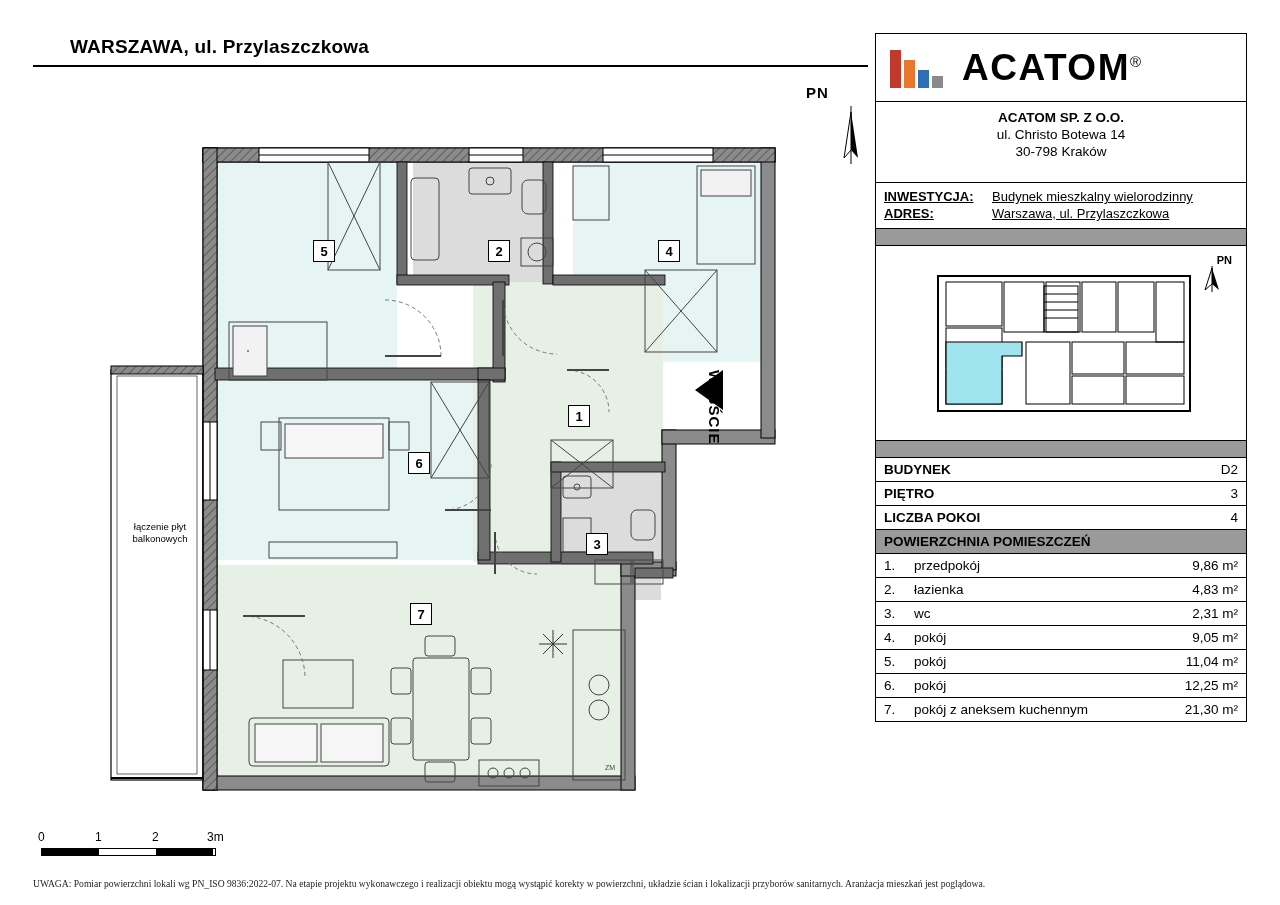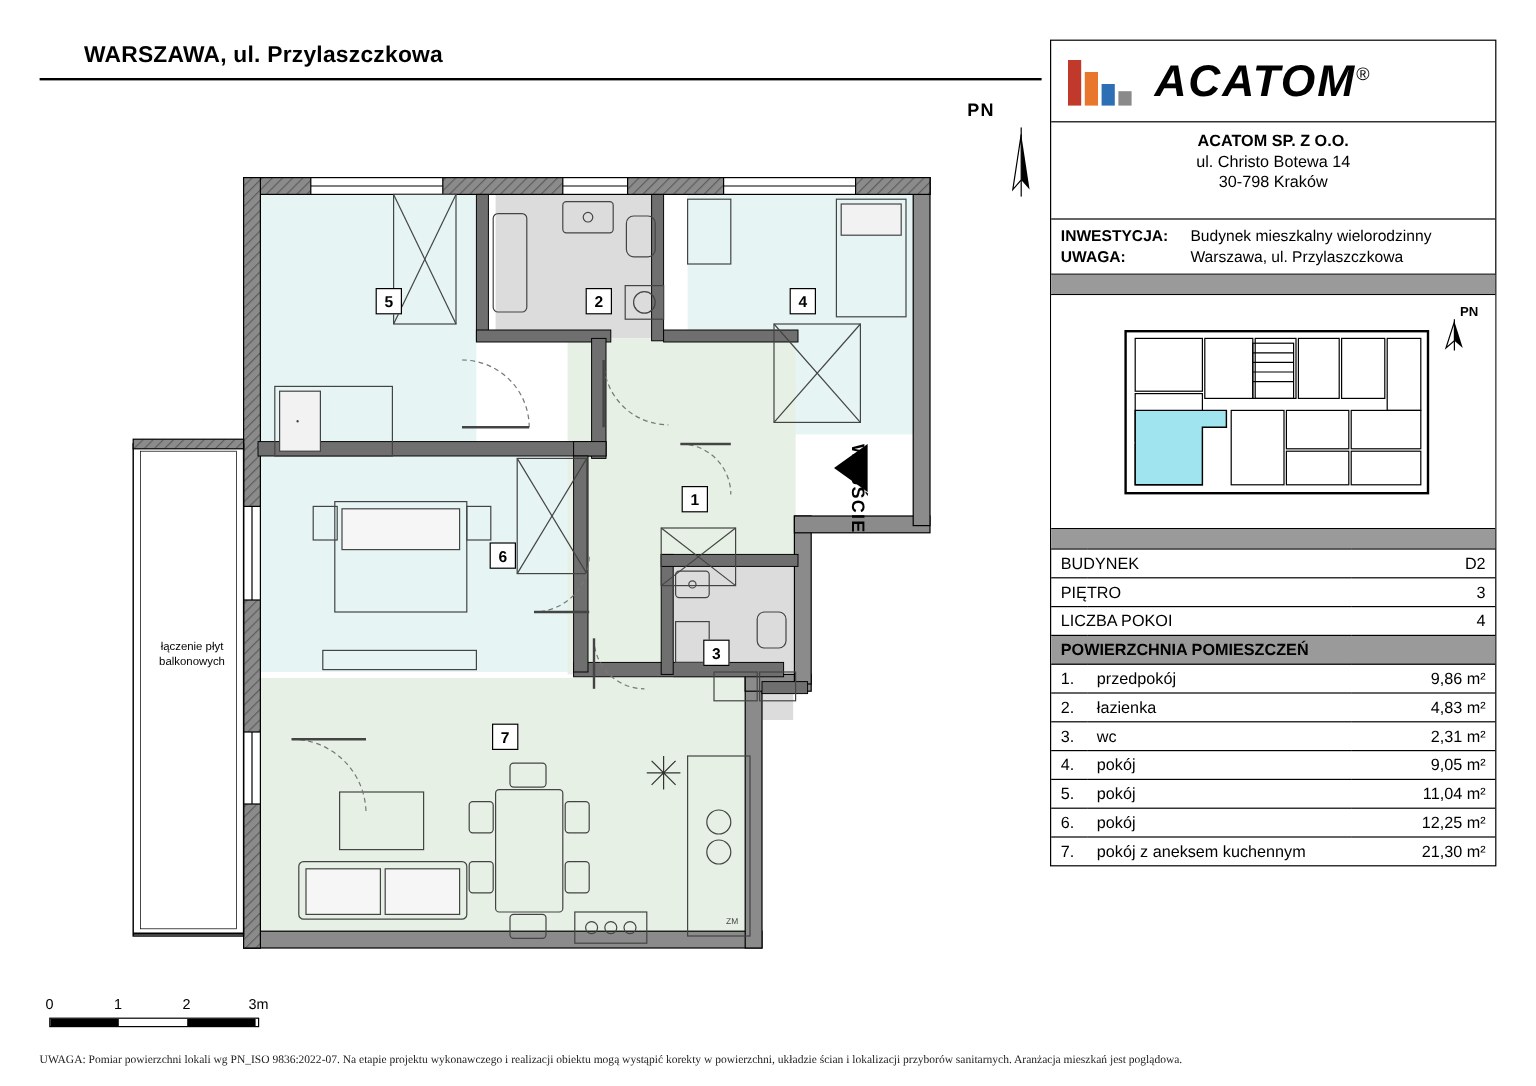--- a/index.html
+++ b/index.html
@@ -59,43 +59,43 @@
     font-size:9.6px; color:#222;font-family:Liberation Serif, serif;
   }
 
   
   .panel { position:absolute; left:875px; top:33px; width:372px; }
   .panel-box { border:1.6px solid #000; }
 
   .logo-row { height:68px; border-bottom:1.6px solid #000; display:flex; align-items:center; padding-left:14px; }
   .logo-mark { width:58px; height:40px; position:relative; margin-right:14px; }
   .logo-mark i { position:absolute; bottom:0; display:block; }
-  .logo-text { font-size:37px; font-weight:bold; letter-spacing:1.5px; line-height:1; position:relative;font-style:italic;}
+  .logo-text { font-size:37px; font-weight:bold; letter-spacing:1.5px; line-height:1; position:relative;}
   .logo-text sup { font-size:15px; vertical-align:super; font-weight:normal; }
 
   .company { text-align:center; padding:7px 0 22px; line-height:17px; font-size:13.5px; border-bottom:1.6px solid #000;}
   .company .b { font-weight:bold; }
 
   .inv { padding:5px 8px 6px 8px; font-size:13px; border-bottom:1.6px solid #000; }
-  .inv table { width:100%; border-collapse:collapse; }
+  .inv table { width:100%; border-collapse:collapse;text-decoration:underline; }
   .inv td { vertical-align:top; padding:1px 0; }
   .inv td.k { font-weight:bold; white-space:nowrap; width:108px; }
 
   .greybar { height:17px; background:#9a9a9a; border-bottom:1.6px solid #000; }
 
   .keyplan { height:195px; position:relative; border-bottom:1.6px solid #000; background:#fff; }
   .keyplan svg { position:absolute; left:0; top:0; }
   .keyplan .pn2 { position:absolute; right:14px; top:8px; font-size:11px; font-weight:bold; }
 
   .greybar2 { height:16px; background:#9a9a9a; }
 
   .table2 { width:100%; border-collapse:collapse; font-size:13.5px; }
   .table2 td { border-top:1px solid #000; padding:4px 8px; }
   .table2 td.val { text-align:right; width:120px; }
-  .table2 td.lbl { font-weight:normal; }
+  .table2 td.lbl { font-weight:bold; }
   .sec-head td { background:#9a9a9a; font-weight:bold; }
   .table2 td.idx { width:30px; text-align:left; }
   .table2 tr.total td { background:#d7d7d7; font-weight:bold; text-align:right;}
   .table2 tr.total td.t1 { text-align:center; }
 </style>
 </head>
 <body>
 
 <div class="title-bar">
   <div class="txt">WARSZAWA, ul. Przylaszczkowa</div>
@@ -290,21 +290,21 @@
   </svg>
 
   <div class="room-num" style="left:280px; top:170px">5</div>
   <div class="room-num" style="left:455px; top:170px">2</div>
   <div class="room-num" style="left:625px; top:170px">4</div>
   <div class="room-num" style="left:535px; top:335px">1</div>
   <div class="room-num" style="left:375px; top:382px">6</div>
   <div class="room-num" style="left:553px; top:463px">3</div>
   <div class="room-num" style="left:377px; top:533px">7</div>
 
-  <div class="plan-note" style="left:82px; top:464px">łączenie płyt balkonowych</div>
+  <div class="plan-note" style="left:82px; top:451px">łączenie płyt balkonowych</div>
 </div>
 
 <div class="entrance-lbl">WEJŚCIE</div>
 
 <div class="scalebar">
   <div class="tick" style="left:3px">0</div>
   <div class="tick" style="left:60px">1</div>
   <div class="tick" style="left:117px">2</div>
   <div class="tick" style="left:172px">3m</div>
   <div class="bar">
@@ -337,21 +337,21 @@
     </div>
 
     <div class="inv">
       <table>
         <tbody>
             <tr>
           <td class="k">INWESTYCJA:</td>
           <td>Budynek mieszkalny wielorodzinny</td>
         </tr>
         <tr>
-          <td class="k">UWAGA:</td>
+          <td class="k">ADRES:</td>
           <td>Warszawa, ul. Przylaszczkowa</td>
         </tr>
       </tbody>
         </table>
     </div>
 
     <div class="greybar"></div>
 
     <div class="keyplan">
       <svg width="369" height="195">

